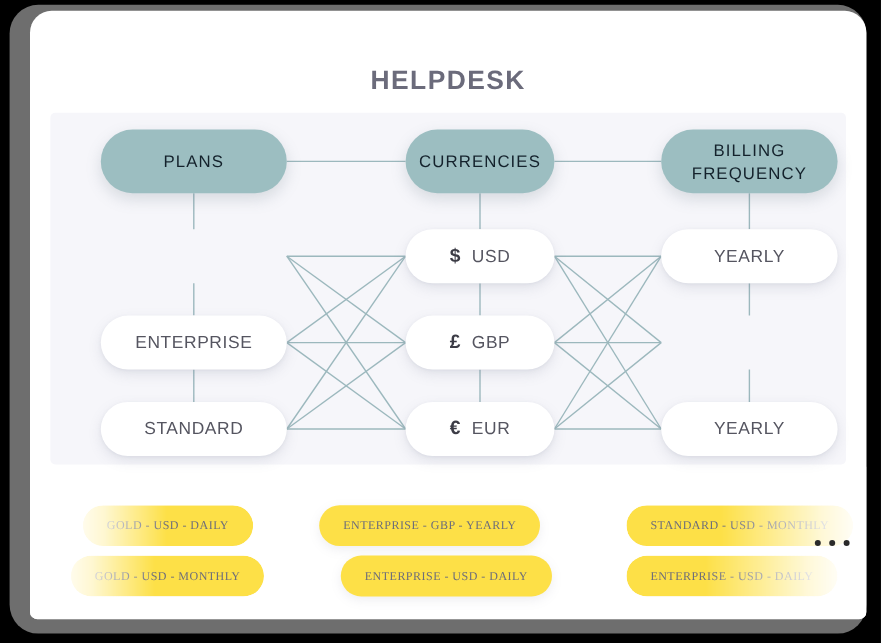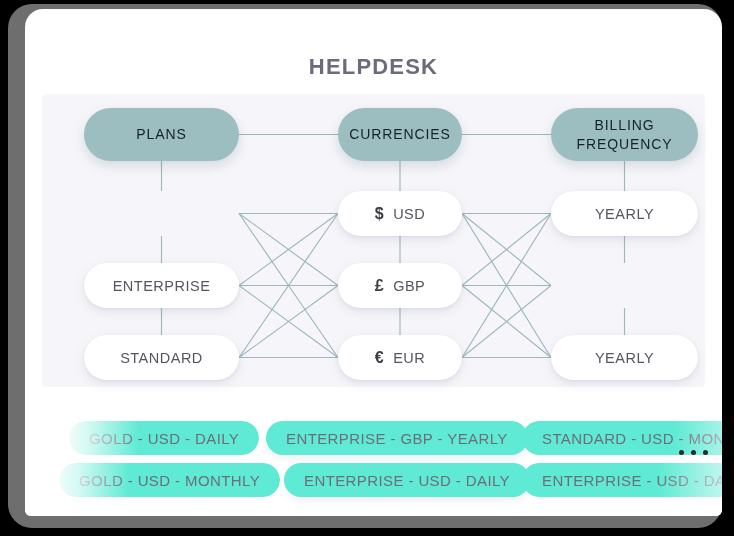--- a/index.html
+++ b/index.html
@@ -142,27 +142,28 @@
   }
 
   .chip {
     position: absolute;
     height: 34px;
     display: flex;
     align-items: center;
     justify-content: center;
     padding: 0 20px;
     border-radius: 20px;
-    background: #5eead4;
+    background: #fde047;
     box-shadow: 0 3px 9px rgba(120,125,150,0.13);
-    font-size: 15px;
+    font-size: 10px;
     letter-spacing: 0.4px;
     color: #6d6d7a;
     white-space: nowrap;
     box-sizing: border-box;
+    font-family: Liberation Serif, serif;
   }
 
   .fade-left {
     -webkit-mask-image: linear-gradient(to right, rgba(0,0,0,0.10) 0px, rgba(0,0,0,0.25) 18px, #000 70px);
     mask-image: linear-gradient(to right, rgba(0,0,0,0.10) 0px, rgba(0,0,0,0.25) 18px, #000 70px);
   }
   .fade-right {
     -webkit-mask-image: linear-gradient(to left, rgba(0,0,0,0.05) 0px, rgba(0,0,0,0.22) 26px, #000 110px);
     mask-image: linear-gradient(to left, rgba(0,0,0,0.05) 0px, rgba(0,0,0,0.22) 26px, #000 110px);
   }

